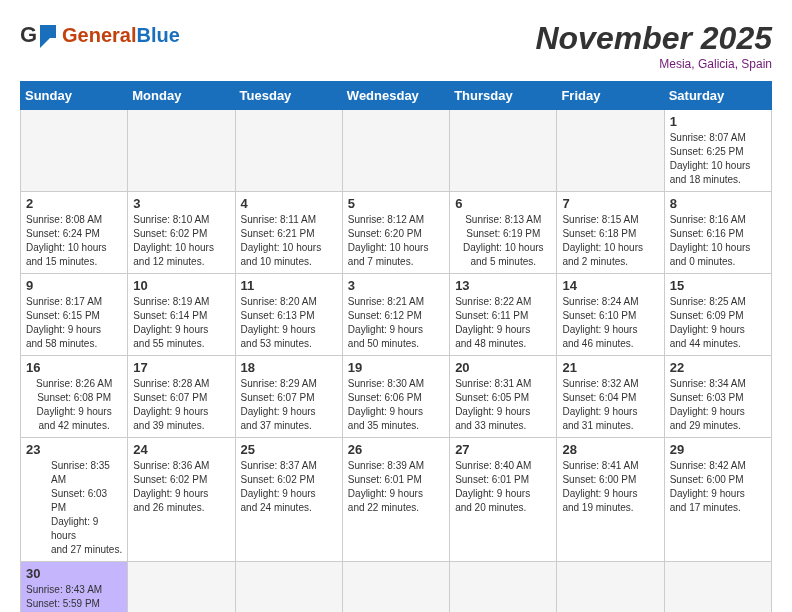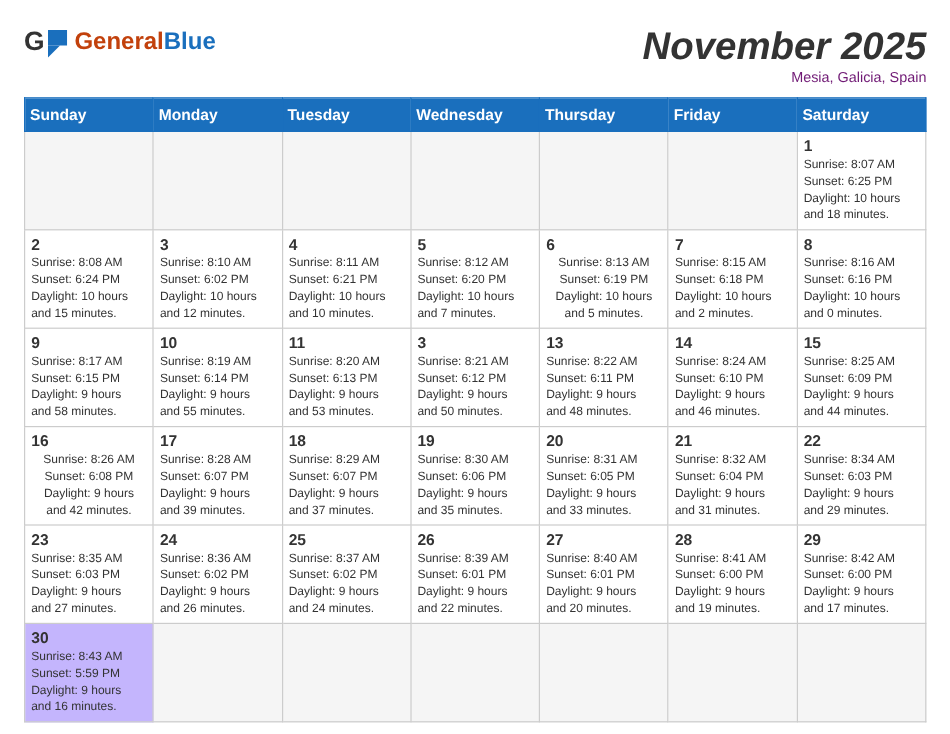--- a/index.html
+++ b/index.html
@@ -286,21 +286,21 @@
           <span class="day-num">22</span>
           <div class="day-info" style="white-space: pre-line;">Sunrise: 8:34 AM
 Sunset: 6:03 PM
 Daylight: 9 hours
 and 29 minutes.</div>
         </td>
       </tr>
       <tr>
         <td>
           <span class="day-num">23</span>
-          <div class="day-info" style="white-space: pre-line;">Sunrise: 8:35 AM
+          <div class="day-info" style="white-space: pre-line; margin-left: 25px;">Sunrise: 8:35 AM
 Sunset: 6:03 PM
 Daylight: 9 hours
 and 27 minutes.</div>
         </td>
         <td>
           <span class="day-num">24</span>
           <div class="day-info" style="white-space: pre-line;">Sunrise: 8:36 AM
 Sunset: 6:02 PM
 Daylight: 9 hours
 and 26 minutes.</div>

